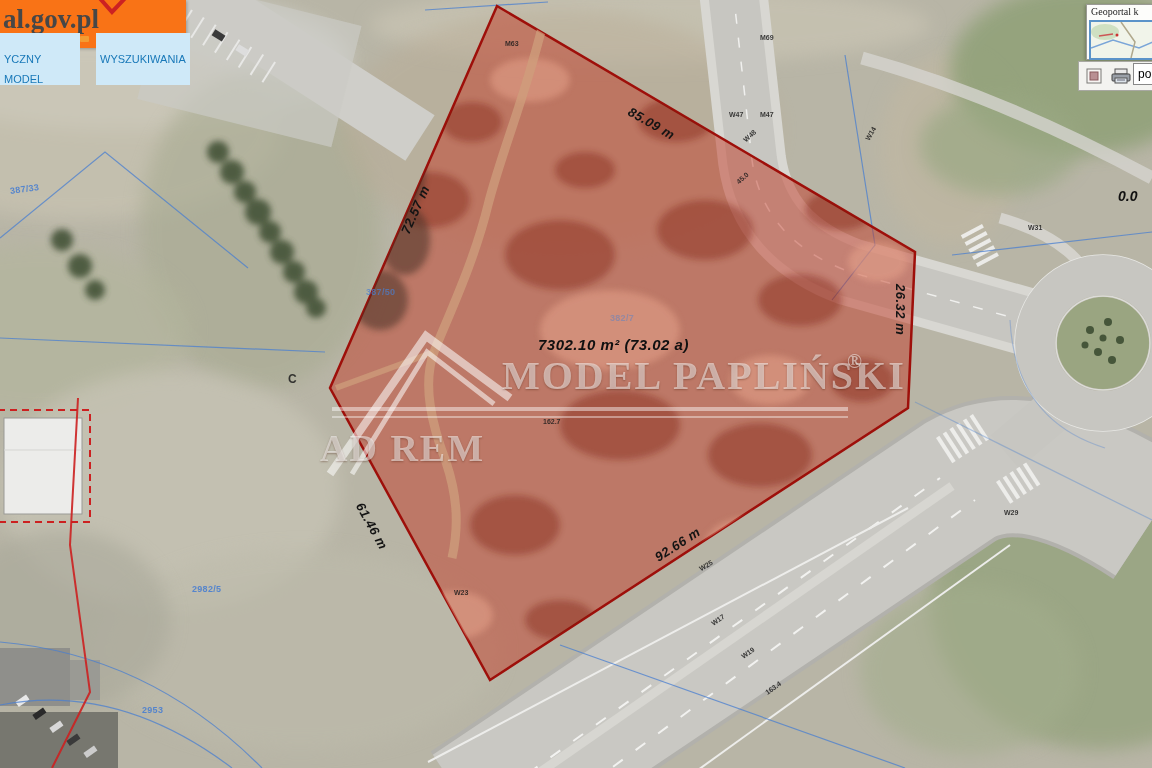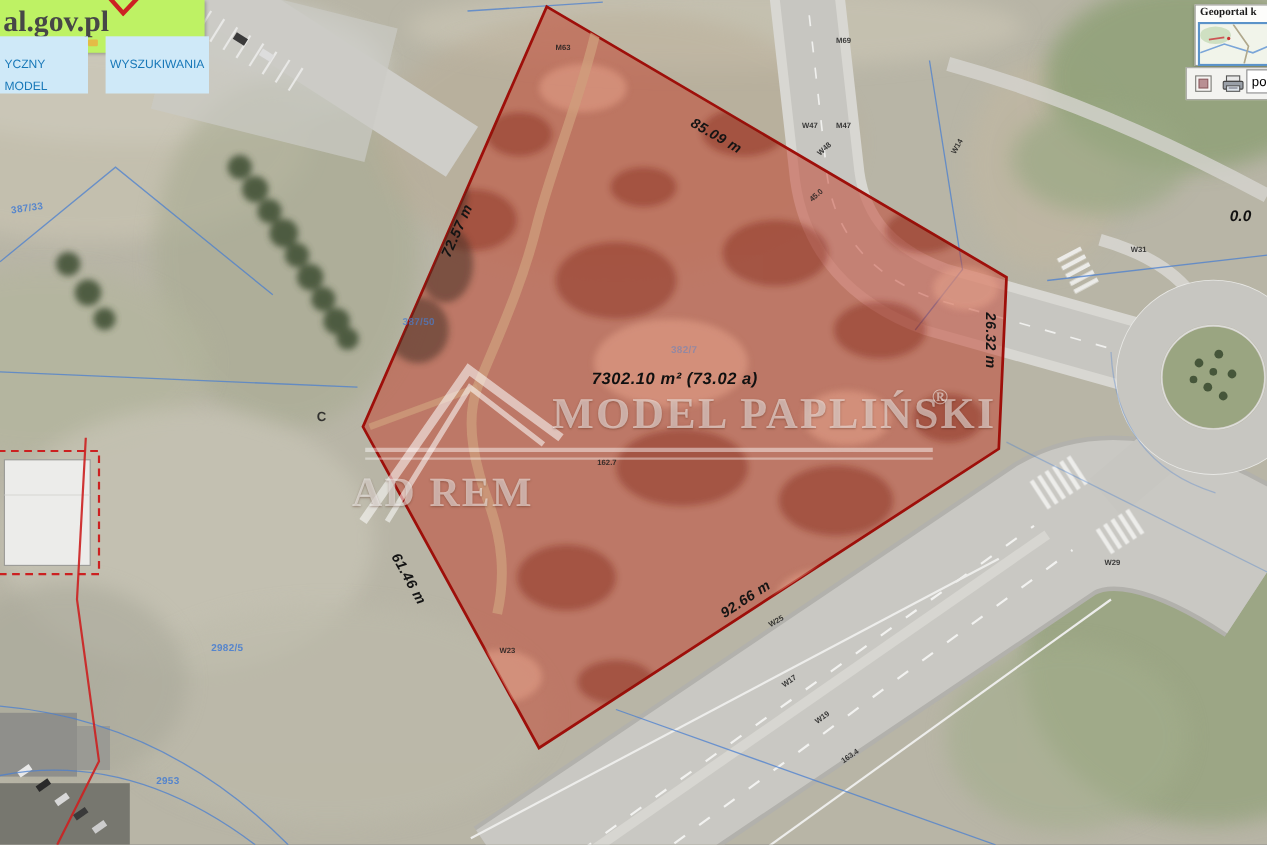--- a/index.html
+++ b/index.html
@@ -13,35 +13,35 @@
   .tiny{font-size:7px;font-weight:bold;color:#1c1c1c;transform-origin:0 0;opacity:.85;}
   .bluelbl{font-size:9px;font-weight:bold;color:var(--cadastral-blue,#4a7fd0);
            letter-spacing:.3px;opacity:.9;}
   .edgeval{font-size:14px;font-weight:bold;font-style:italic;color:#111;}
   .wm{font-family:"Liberation Serif",serif;font-weight:bold;color:rgba(255,255,255,.52);
       text-shadow:0 1px 2px rgba(70,25,10,.35);letter-spacing:2px;}
   .wm1{font-size:40px;}
   .wm2{font-size:38px;}
   .wmreg{font-size:20px;letter-spacing:0;}
   
-  .hdr{position:absolute;left:0;top:0;width:186px;height:48px;background:#bef264;
+  .hdr{position:absolute;left:0;top:0;width:186px;height:48px;background:#f97316;
        box-shadow:1px 1px 3px rgba(0,0,0,.25);}
   .site{position:absolute;left:3px;top:4px;font-family:"Liberation Serif",serif;
         font-size:27px;font-weight:600;color:#474747;}
   .tab{position:absolute;top:33px;height:20px;line-height:20px;background:var(--tab-bg,#cfe9f8);
        color:var(--tab-text,#1878b8);font-size:11px;padding:16px 4px;cursor:pointer;}
   .tab1{left:0;width:72px;}
   .tab2{left:96px;width:86px;}
   .tab-badge{position:absolute;left:80px;top:36px;width:9px;height:6px;
              background:rgba(240,170,60,.75);border-radius:1px;}
   .hdr-mark{position:absolute;left:94px;top:-3px;}
   
   .gp-panel{position:absolute;left:1086px;top:4px;width:66px;height:54px;background:#fdfdfb;
             border:1px solid #9a9a94;box-shadow:-1px 1px 3px rgba(0,0,0,.25);}
-  .gp-title{font-size:10px;font-weight:bold;color:#1c1c1c;padding:1px 0 1px 4px;
+  .gp-title{font-size:10px;font-weight:normal;color:#1c1c1c;padding:1px 0 1px 4px;
             font-family:"Liberation Serif",serif;white-space:nowrap;overflow:hidden;}
   .gp-map{position:absolute;left:2px;top:15px;width:62px;height:36px;
           border:2px solid #5b93c9;background:#f1f4ea;overflow:hidden;}
   .gp-toolbar{position:absolute;left:1078px;top:61px;width:74px;height:28px;background:#f3f3f0;
               border:1px solid #a8a8a2;display:flex;align-items:center;gap:9px;padding-left:7px;}
   .gp-btn{border:none;background:none;padding:0;margin:0;cursor:pointer;line-height:0;}
   .gp-input{position:absolute;left:1133px;top:63px;width:30px;height:20px;border:1px solid #888;
             background:#fff;font-size:12px;padding:0 0 0 4px;font-family:"Liberation Sans",sans-serif;}
 </style>
 </head>

